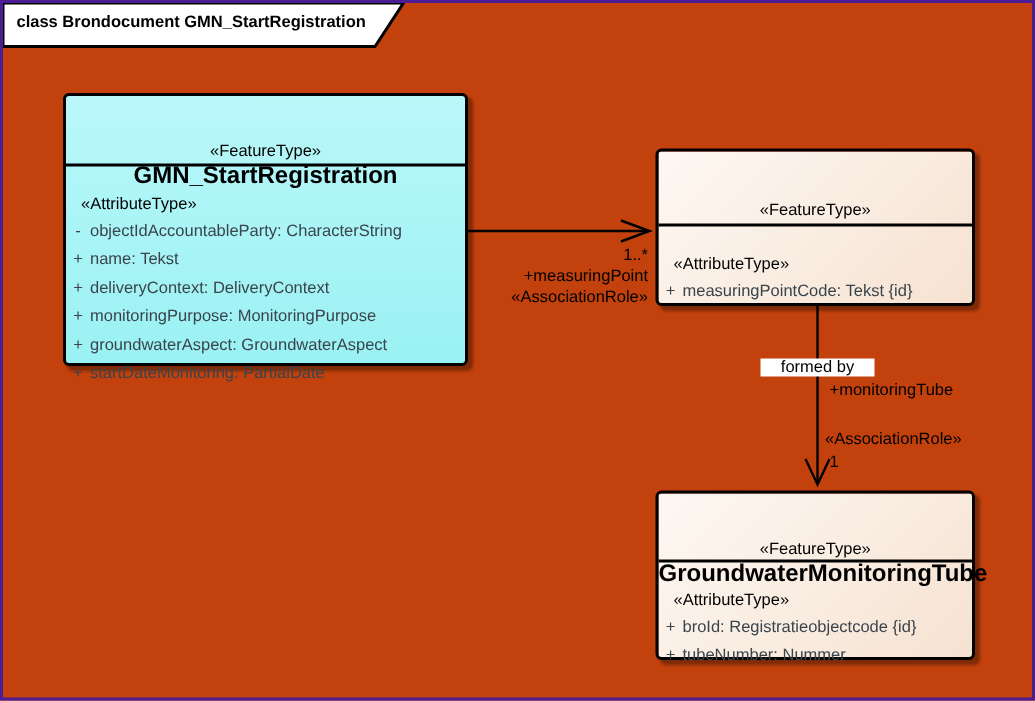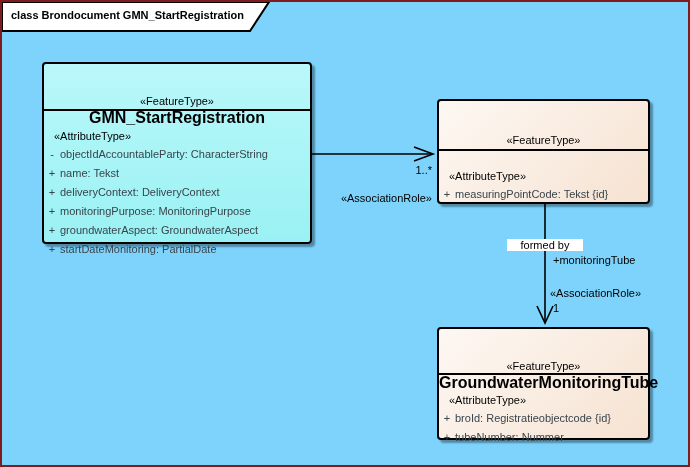--- a/index.html
+++ b/index.html
@@ -3,22 +3,22 @@
 <meta charset="utf-8">
 <style>
   * { margin:0; padding:0; box-sizing:border-box; }
   body {
     font-family: "Liberation Sans", "DejaVu Sans", sans-serif;
     background:#ffffff;
   }
   .frame {
     position:relative;
     width:690px; height:467px;
-    background:#7dd3fc;
-    border:2px solid #7f1d1d;
+    background:#c2410c;
+    border:2px solid #4c1d95;
     overflow:hidden;
   }
   .overlay {
     position:absolute; left:0; top:0; width:690px; height:467px;
     pointer-events:none;
   }
   .frame-tab-text {
     position:absolute; left:9px; top:7px;
     font-size:11px; font-weight:bold; color:#000;
     white-space:nowrap;
@@ -141,20 +141,21 @@
         <span class="sig">broId: Registratieobjectcode {id}</span>
       </div>
       <div class="attr-row">
         <span class="vis">+</span>
         <span class="sig">tubeNumber: Nummer</span>
       </div>
     </div>
   </div>
 
   <div class="conn-label right-align" style="left:370px; top:162px; width:60px;">1..*</div>
+  <div class="conn-label right-align" style="left:320px; top:176px; width:110px;">+measuringPoint</div>
   <div class="conn-label right-align" style="left:318px; top:190px; width:112px;">«AssociationRole»</div>
 
   <div class="conn-label center-align white-bg" style="left:505px; top:237px; width:76px;">formed by</div>
   <div class="conn-label" style="left:551px; top:252px;">+monitoringTube</div>
   <div class="conn-label" style="left:548px; top:285px;">«AssociationRole»</div>
   <div class="conn-label" style="left:551px; top:300px;">1</div>
 
 </div>
 
 </body></html>

